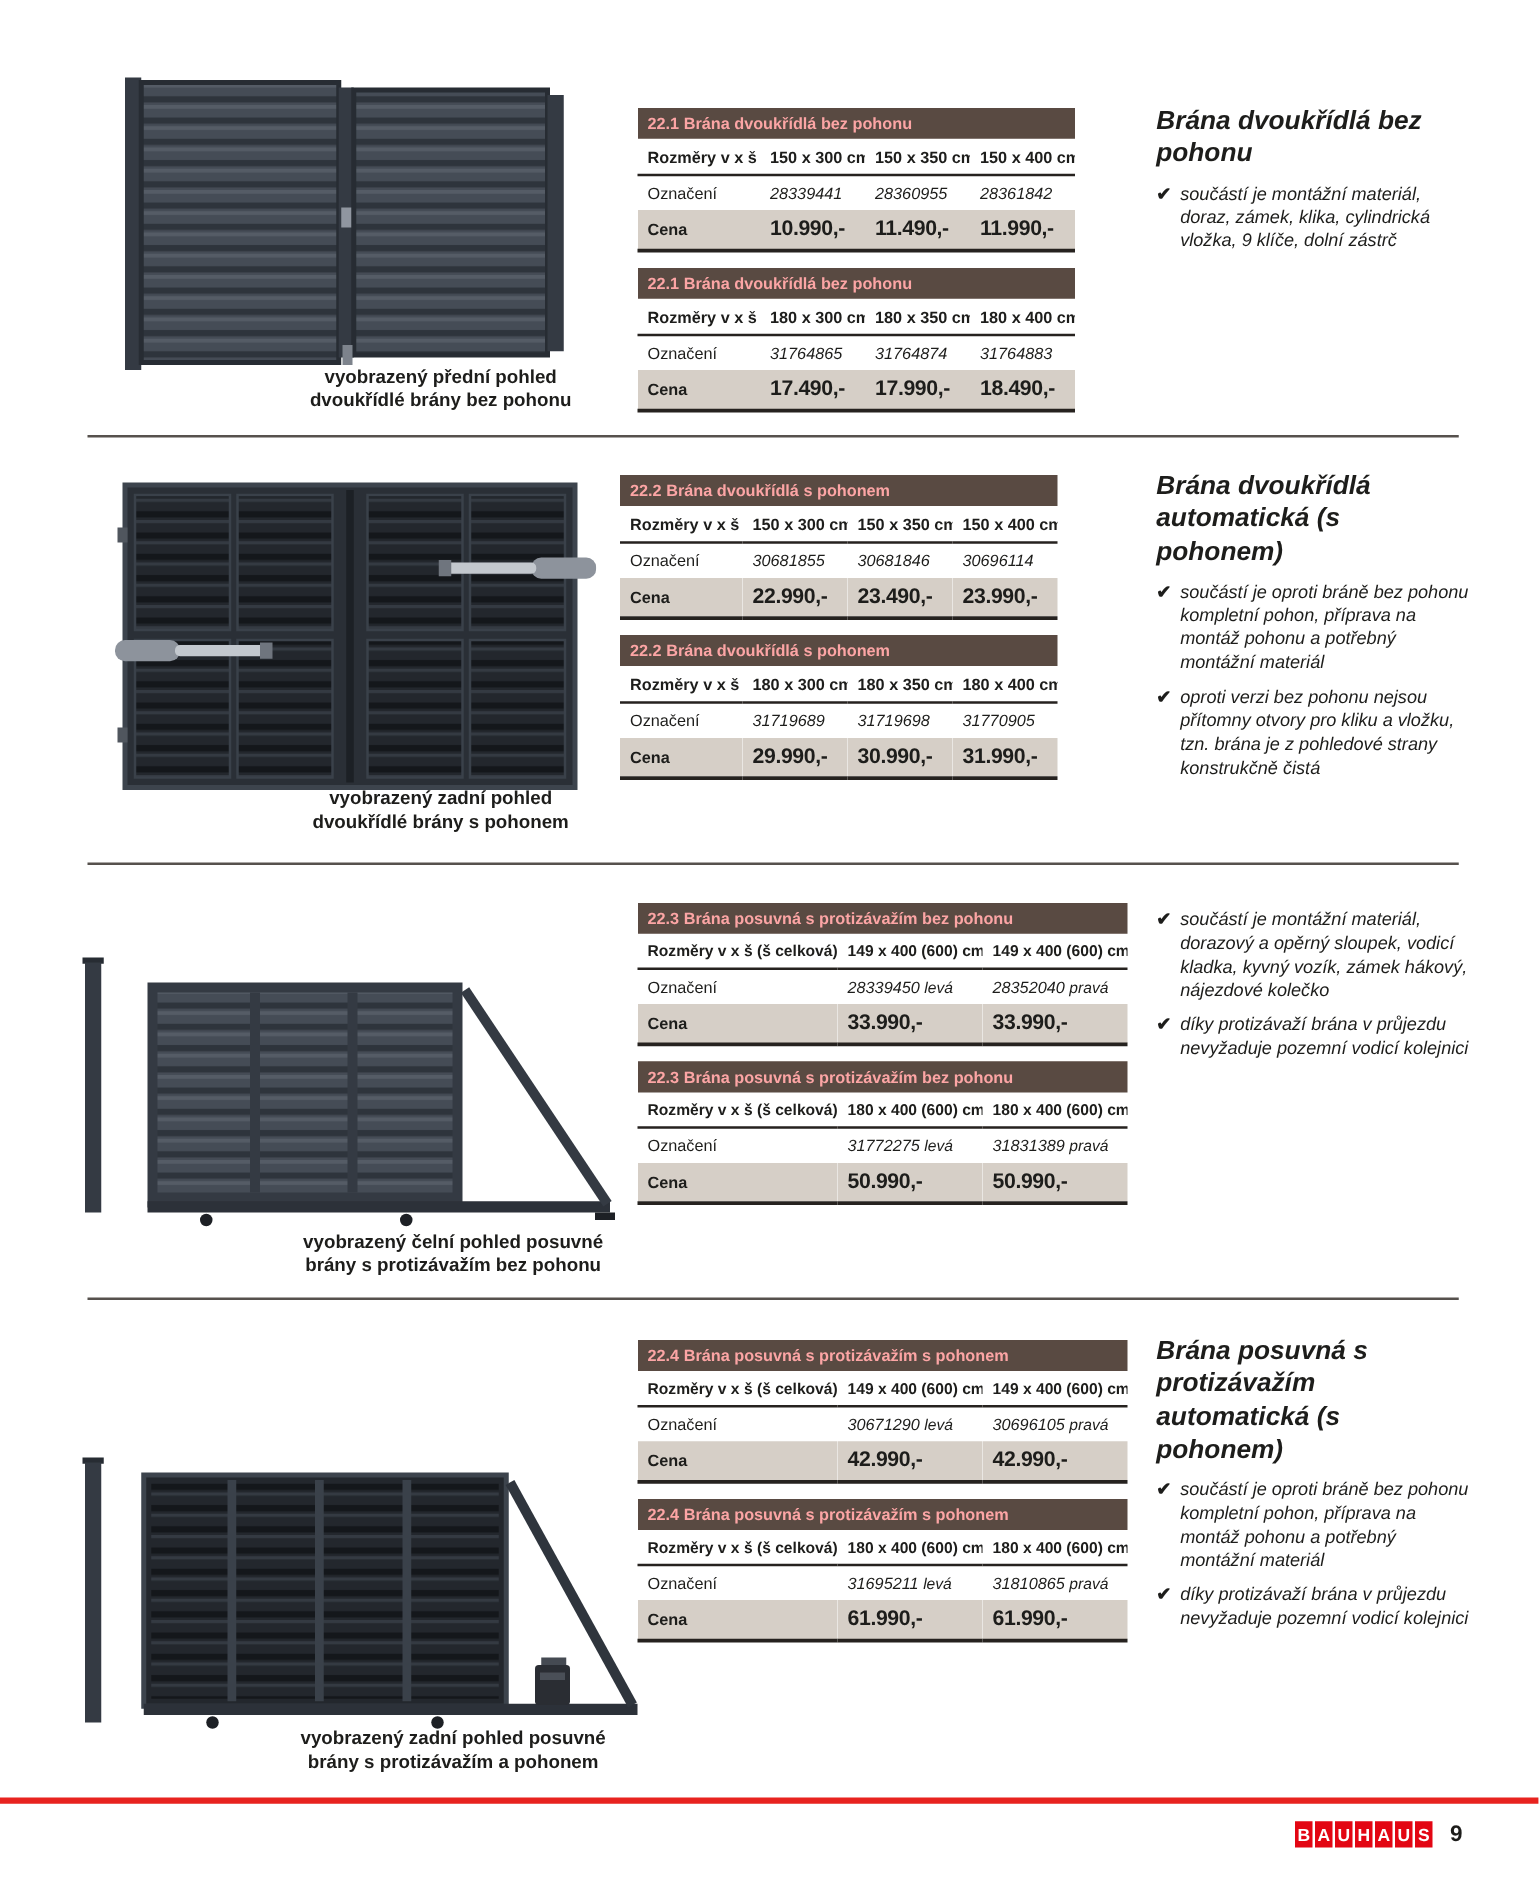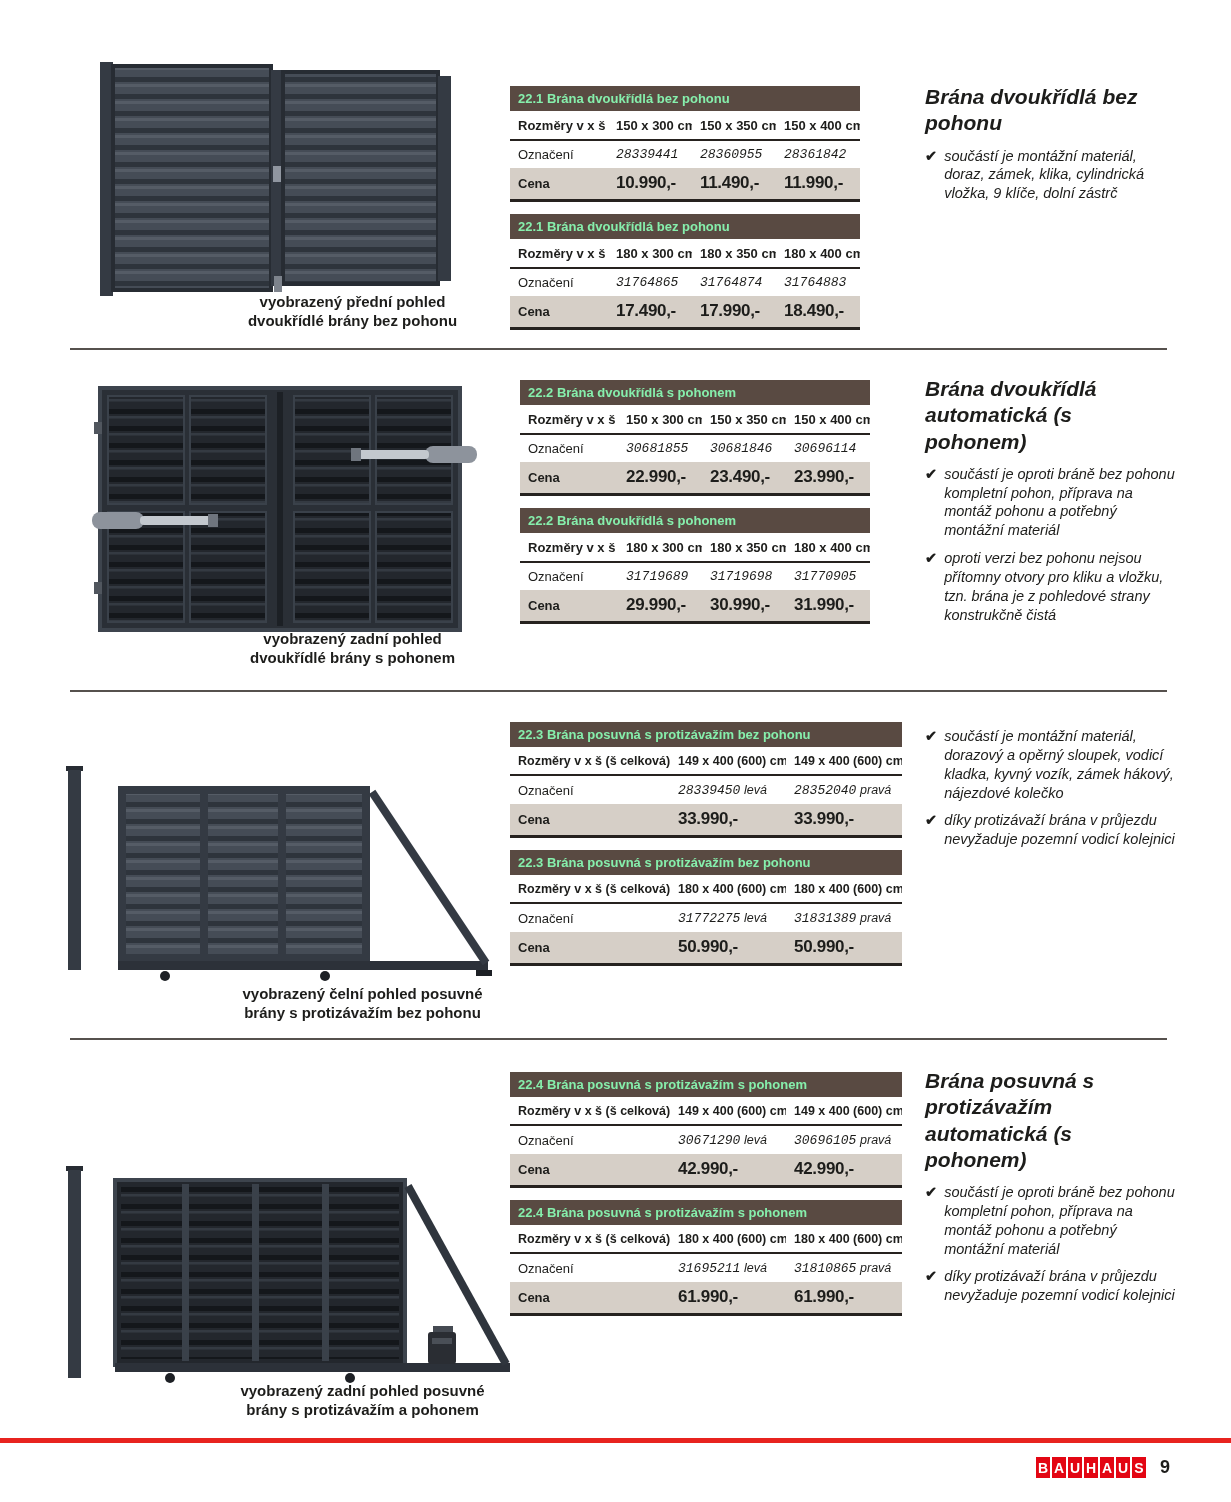--- a/index.html
+++ b/index.html
@@ -6,25 +6,25 @@
   .page{position:relative;width:1231px;height:1502px;background:#fff;overflow:hidden;
         font-family:"Liberation Sans",sans-serif;color:#1d1d1b;}
   .sep{position:absolute;left:70px;width:1097px;height:2px;background:#56514d;}
 
   
   .tables{position:absolute;}
   table.pt{border-collapse:collapse;table-layout:fixed;margin-bottom:12px;}
   .pt td{white-space:nowrap;overflow:hidden;}
   .pt3{width:350px;}
   .pt2{width:392px;}
-  .pt tr.th td{background:#594a42;color:#86efac;font-weight:bold;font-size:13px;padding:5px 8px;}
+  .pt tr.th td{background:#594a42;color:#fca5a5;font-weight:bold;font-size:13px;padding:5px 8px;}
   .pt tr.dims td{font-weight:bold;font-size:13px;padding:7px 0 6px 8px;border-bottom:2px solid #26221f;}
   .pt2 tr.dims td{font-size:12.5px;}
   .pt tr.codes td{font-size:13px;padding:6px 0 6px 8px;}
-  .pt .val{font-style:italic;font-family:Liberation Mono, monospace;}
+  .pt .val{font-style:italic;}
   .pt .side{font-style:italic;font-size:12.5px;}
   .pt tr.price td{background:#d6cfc7;font-weight:bold;padding:5px 0 6px 8px;border-bottom:3px solid #26221f;}
   .pt tr.price td.lbl{font-size:13px;}
   .pt tr.price td.pv{font-size:17px;letter-spacing:-0.3px;}
   .lbl{font-weight:normal;}
 
   
   .info{position:absolute;width:250px;}
   .ih{font-weight:bold;font-style:italic;font-size:21px;line-height:1.25;margin-bottom:10px;}
   .bullet{display:flex;margin-top:9px;font-style:italic;font-size:14.5px;line-height:1.3;}
@@ -176,21 +176,21 @@
       <rect x="259" y="66" width="10" height="13" fill="#6f757e"></rect>
     </g>
     <rect x="2" y="40" width="8" height="12" fill="#50565e"></rect>
     <rect x="2" y="200" width="8" height="12" fill="#50565e"></rect>
   </svg>
   <div class="caption" style="left:185px;top:630px;width:335px">
     <div>vyobrazený zadní pohled</div>
     <div>dvoukřídlé brány s pohonem</div>
   </div>
 
-  <div class="tables" style="left:520px;top:380px">
+  <div class="tables" style="left:496px;top:380px">
     <table class="pt pt3">
       <colgroup>
           <col style="width:98px">
           <col style="width:84px">
           <col style="width:84px">
           <col style="width:84px">
         </colgroup>
       <tbody>
           <tr class="th">
             <td colspan="4">22.2 Brána dvoukřídlá s pohonem</td>

